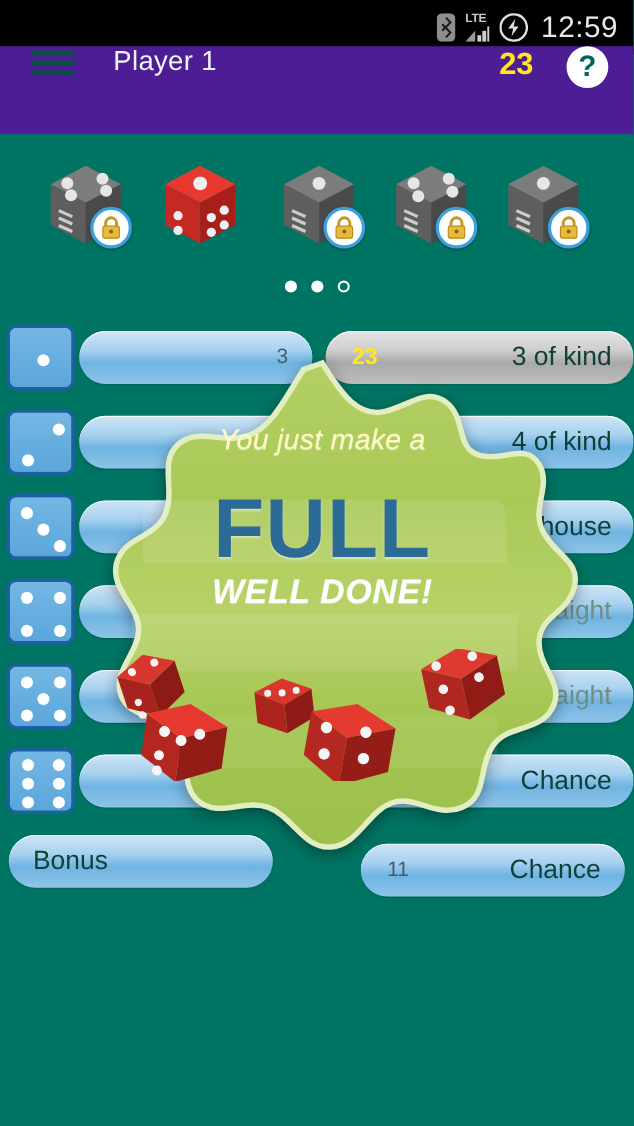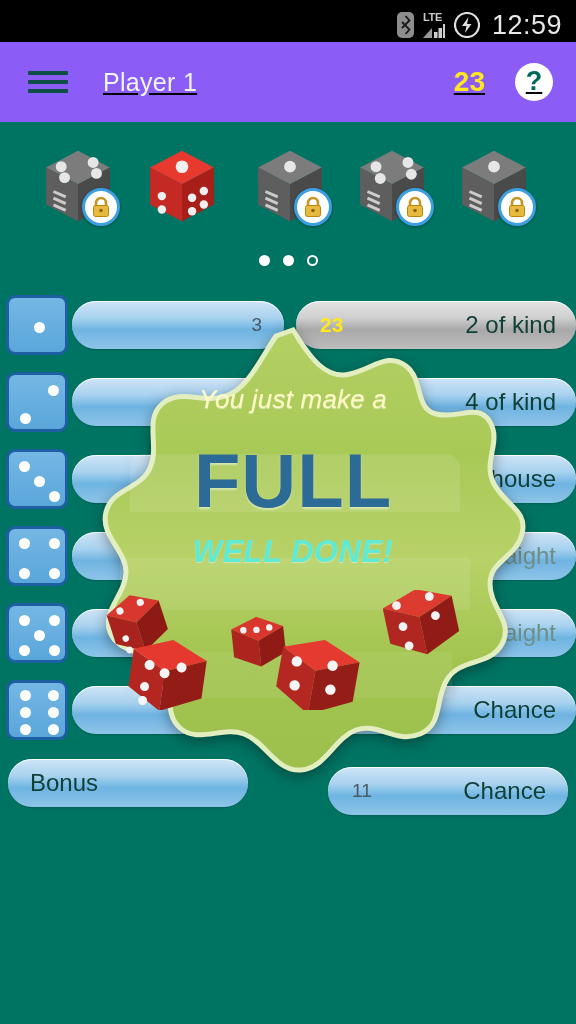--- a/index.html
+++ b/index.html
@@ -18,21 +18,21 @@
     justify-content:flex-end; padding-right:14px; gap:9px;
   }
   .sb-icon{ display:flex; align-items:center; justify-content:center; }
   .sb-time{ color:#e8e8e8; font-size:27px; letter-spacing:.5px; margin-left:3px; }
   .lte-wrap{ display:flex; flex-direction:column; align-items:flex-start; }
   .lte-txt{ color:#c9c9c9; font-size:11px; font-weight:bold; line-height:10px; letter-spacing:-.3px; }
 
   
   .appbar{
     position:absolute; top:42px; left:0; width:576px; height:80px;
-    background:#8b5cf6; display:flex; align-items:center;text-decoration:underline;
+    background:#4c1d95; display:flex; 
   }
   .hamburger{ margin-left:28px; width:40px; height:30px;
     display:flex; flex-direction:column; justify-content:space-between; padding:4px 0; cursor:pointer;}
   .hamburger span{ display:block; height:4px; background:#0d4f45; border-radius:1px; }
   .player-name{ color:#eef5f3; font-size:25px; margin-left:35px; letter-spacing:.3px; }
   .spacer{ flex:1; }
   .total-score{ color:#ffe81c; font-size:28px; font-weight:bold; margin-right:30px; }
   .help-btn{
     width:38px; height:38px; border-radius:50%; background:#fff;
     display:flex; align-items:center; justify-content:center; margin-right:23px; cursor:pointer;
@@ -102,22 +102,22 @@
     position:absolute; top:62px; width:100%; text-align:center;
     font-style:italic; font-size:26px; color:#fef9c3; letter-spacing:.2px;
     text-shadow:0 1px 1px rgba(255,255,255,.55);
   }
   .ov-big{
     position:absolute; top:115px; width:100%; text-align:center;
     font-size:76px; font-weight:bold; color:#2d6b97; letter-spacing:1px;
     text-shadow:0 2px 2px rgba(255,255,255,.45);
   }
   .ov-line3{
-    position:absolute; top:212px; width:100%; text-align:center;
-    font-style:italic; font-weight:bold; font-size:31px; color:#5eead4;
+    position:absolute; top:198px; width:100%; text-align:center;
+    font-style:italic; font-weight:bold; font-size:31px; color:#ffffff;
     letter-spacing:.5px; text-shadow:0 1px 1px rgba(255,255,255,.4);
   }
   .ov-dice{ position:absolute; top:268px; left:0; width:100%; height:120px; }
   .ov-dice svg{ filter:none; }
 </style>
 </head>
 <body>
 
 <div class="statusbar">
   <span class="sb-icon">
@@ -281,21 +281,21 @@
       <div class="diebtn">
         <i style="left:25px; top:24px;"></i>
       </div>
       <div class="pill left">
         <span class="sc">3</span>
       </div>
     </div>
     <div class="col">
       <div class="pill right used">
         <span class="sc hl">23</span>
-        <span class="lbl">2 of kind</span>
+        <span class="lbl">3 of kind</span>
       </div>
     </div>
   </div>
 
   <div class="row">
     <div class="col">
       <div class="diebtn">
         <i style="left:11px; top:38px;"></i>
           <i style="left:39px; top:10px;"></i>
       </div>

